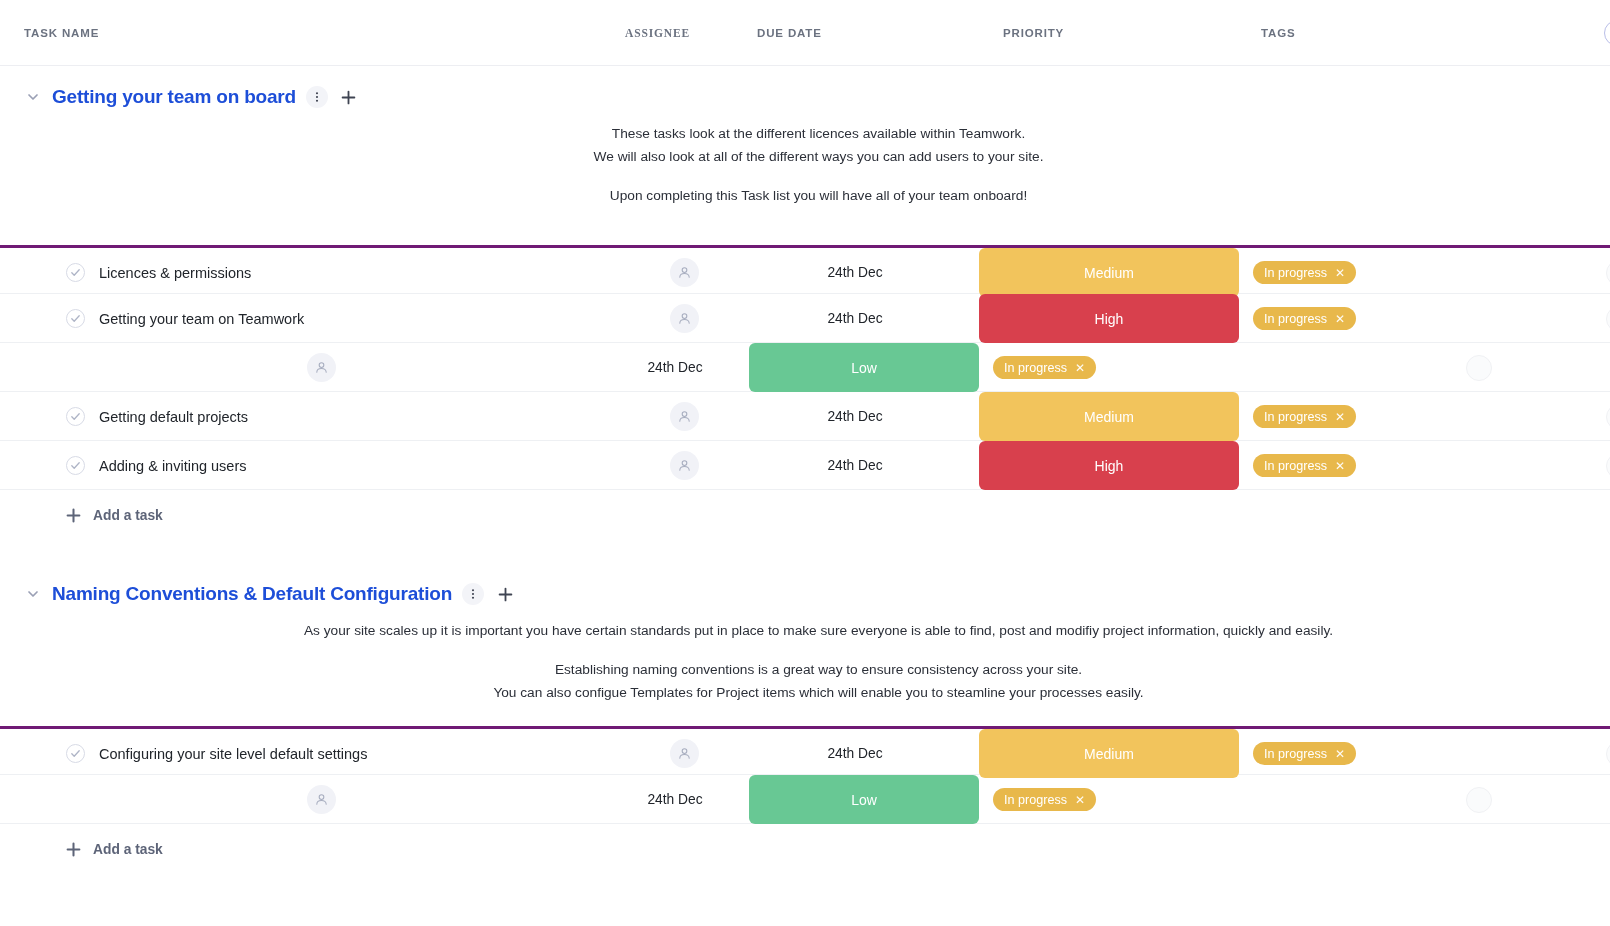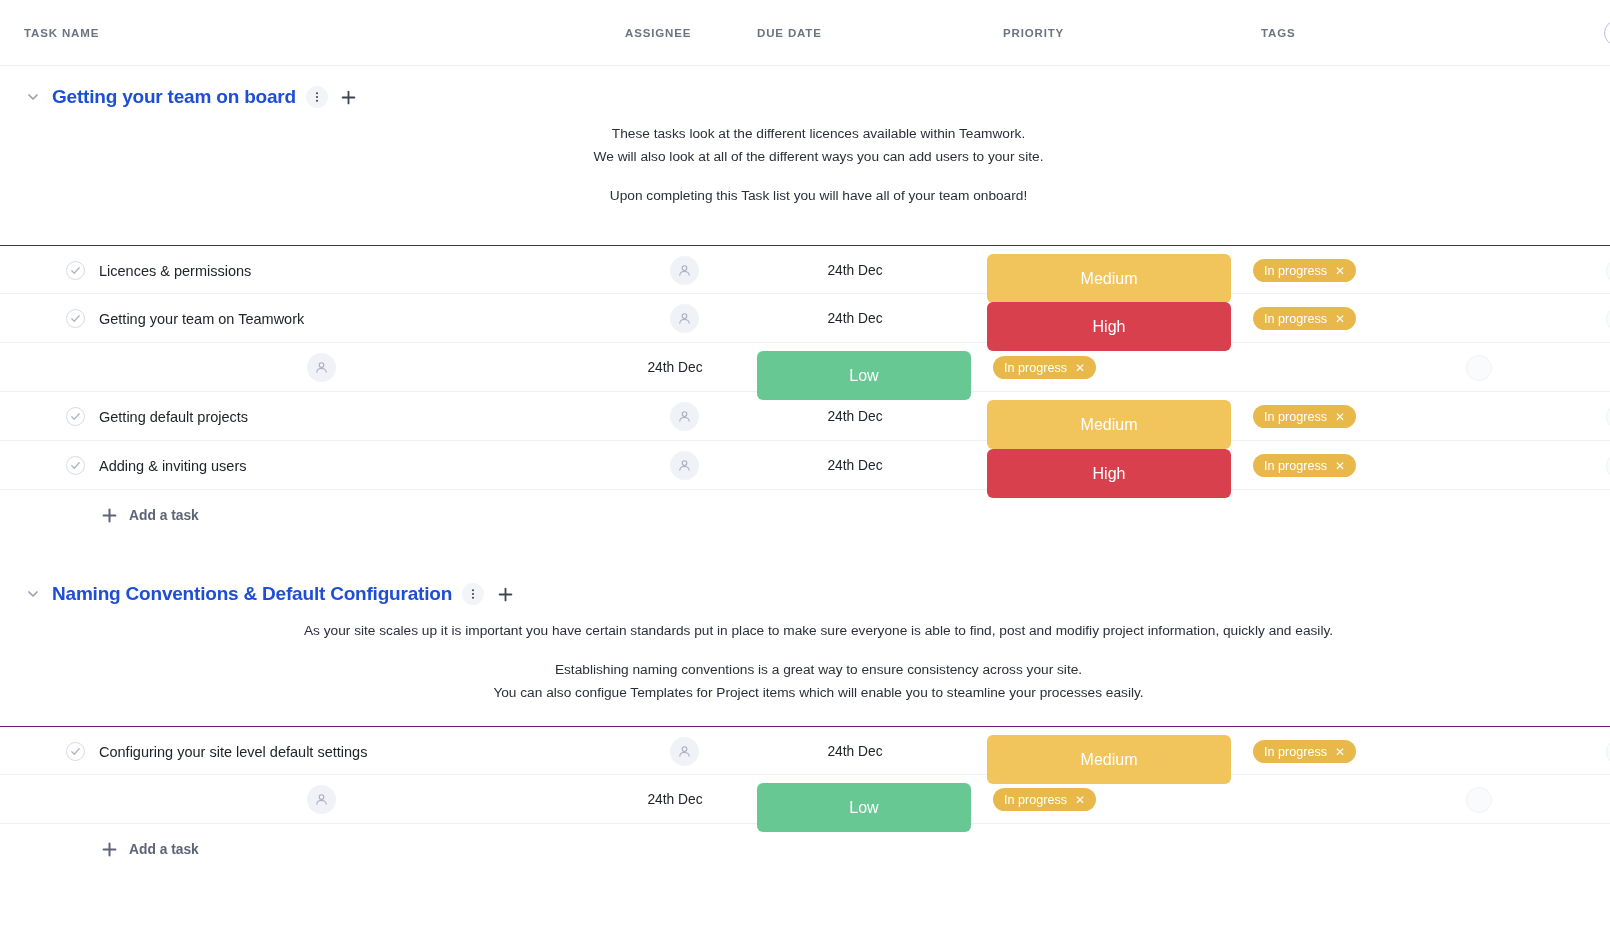--- a/index.html
+++ b/index.html
@@ -34,21 +34,21 @@
     padding-left: 24px;
     padding-right: 24px;
   }
   .col-head {
     font-size: 11.5px;
     letter-spacing: 0.85px;
     font-weight: 600;
     color: #6b7280;
     text-transform: uppercase;
   }
-  .col-head.c-assignee { padding-left: 6px; }
+  .col-head.c-assignee { padding-left: 6px; font-family: Liberation Serif, serif; }
   .col-head.c-due      { padding-left: 8px; }
   .col-head.c-priority { padding-left: 24px; }
   .col-head.c-tags     { padding-left: 22px; }
   .head-add-wrap { display:flex; justify-content:flex-end; padding-right: 4px; }
 
   .circle-add {
     width: 26px; height: 26px;
     border-radius: 50%;
     border: 1.4px solid #b9bee8;
     display: flex; align-items: center; justify-content: center;
@@ -102,21 +102,21 @@
   
   .task-rows { margin-top: 16px; }
 
   .task-row {
     height: 49px;
     border-bottom: 1px solid #eef0f3;
     padding-left: 24px;
     padding-right: 24px;
     position: relative;
   }
-  .task-row:first-child { border-top: 1px solid #701a75; }
+  .task-row:first-child { border-top: 3px solid #701a75; }
 
   .task-name-cell {
     display: flex;
     align-items: center;
     gap: 14px;
     padding-left: 42px;
   }
   .check {
     width: 19px; height: 19px;
     border-radius: 50%;
@@ -150,24 +150,24 @@
   .due-cell {
     font-size: 13.8px;
     color: #21252b;
     text-align: center;
     padding-right: 18px;
   }
 
   .priority-cell { height: 49px; display:flex; }
   .priority-bar {
     flex: 1;
-    margin: 8px;
+    margin: 0;
     display:flex; align-items:center; justify-content:center;
     color: #ffffff;
-    font-size: 16px;
+    font-size: 14px;
     cursor: pointer;
     height: 100%;
     text-align: center;
   }
   .priority-bar.rounded-all    { border-radius: 6px; }
 
   .tags-cell { padding-left: 14px; }
   .tag-pill {
     display: inline-flex;
     align-items: center;
@@ -197,21 +197,20 @@
     cursor: pointer;
   }
 
   
   .add-task-row {
     display: flex;
     align-items: flex-end;
     gap: 12px;
     padding: 18px 0 18px 66px;
     cursor: pointer;
-    margin-left: 36px;
   }
   .add-task-row .plus { color: #5d6478; display:flex; }
   .add-task-label {
     font-size: 13.8px;
     font-weight: 700;
     color: #5d6478;
   }
 
   .gap-block { height: 22px; }
 </style>

